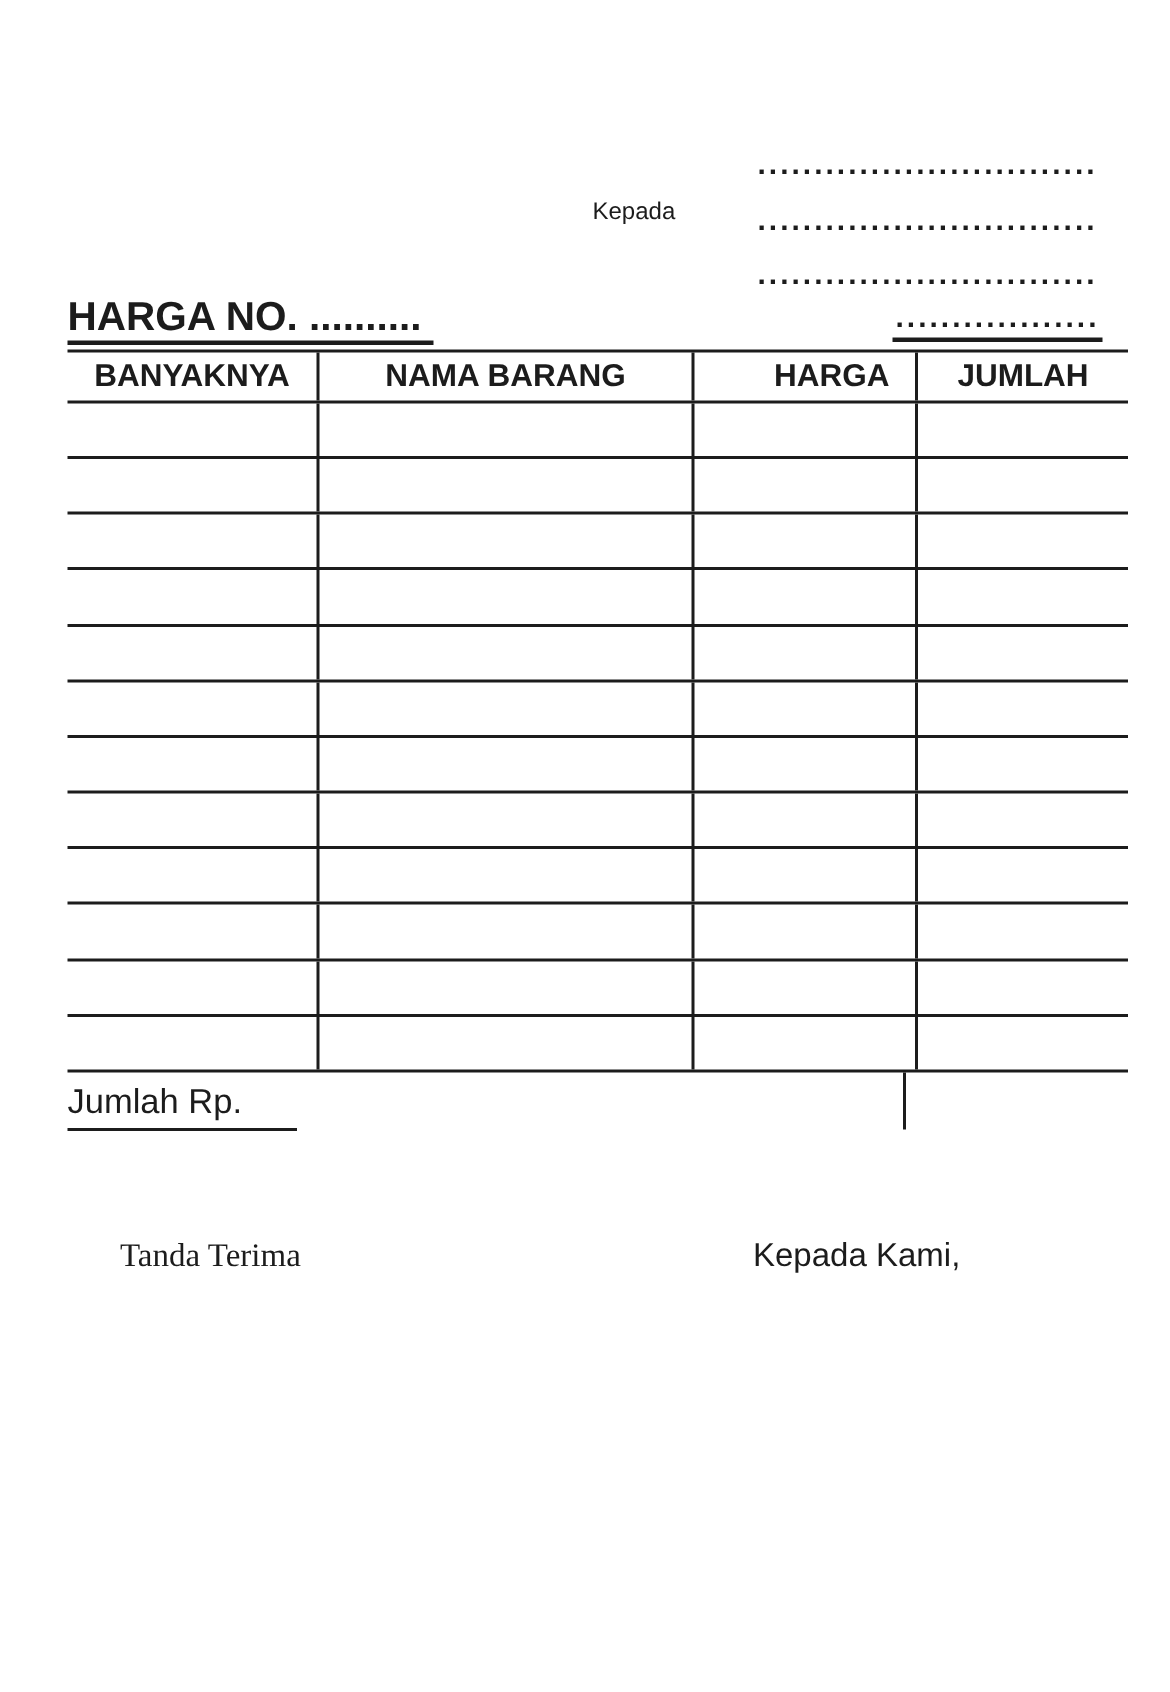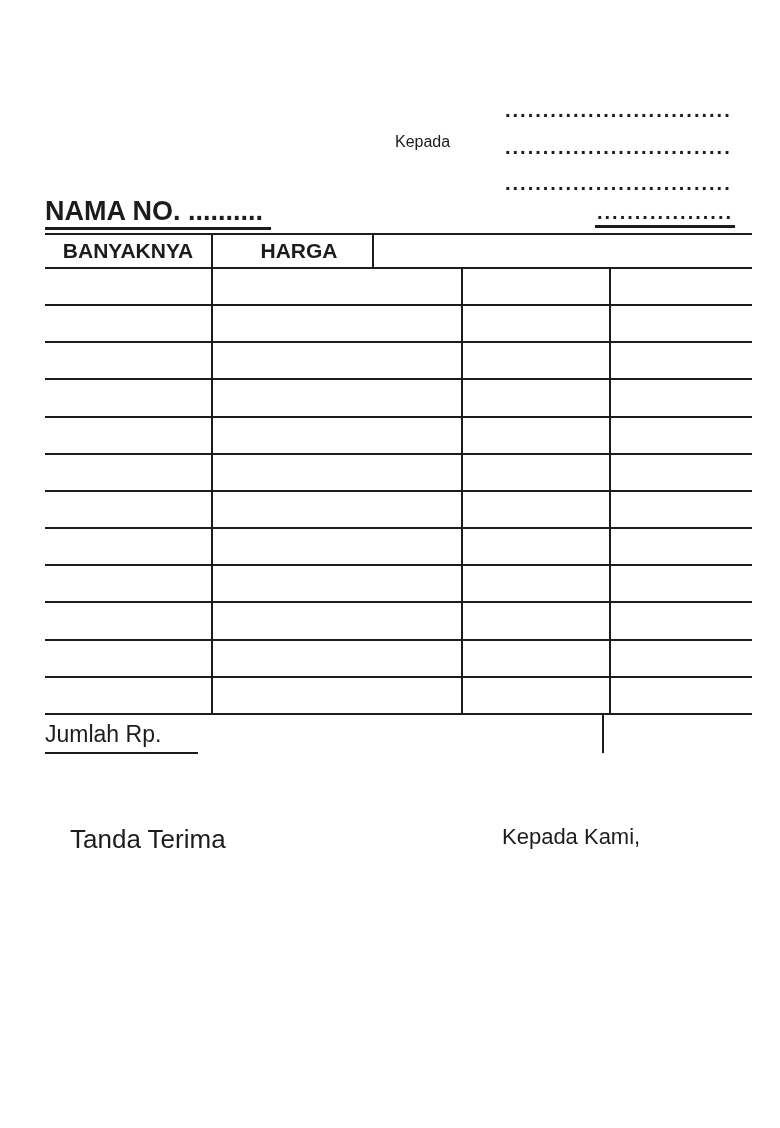--- a/index.html
+++ b/index.html
@@ -58,34 +58,33 @@
     position:absolute;
     left:45px; top:233px;
     width:707px;
     border-top:2px solid #1c1c1c;
   }
   .thead{
     display:flex;
     height:34px;
     box-sizing:border-box;
     border-bottom:2px solid #1c1c1c;
-    gap:13px;
   }
   .hcell{
     display:flex;
     align-items:center;
     justify-content:center;
     font-weight:bold;
     font-size:21px;
     box-sizing:border-box;
   }
   .cell{box-sizing:border-box;}
   .c1{width:168px; border-right:2px solid #1c1c1c;}
   .c2{width:250px; border-right:2px solid #1c1c1c;}
-  .c3{width:148px; border-right:2px solid #1c1c1c;}
+  .c3{width:113px; border-right:2px solid #1c1c1c;margin-left:36px;}
   .c4{flex:1; border-right:none;}
   .trow{
     display:flex;
     height:37.17px;
     box-sizing:border-box;
     border-bottom:2px solid #1c1c1c;
   }
   
   .total-row{
     position:absolute;
@@ -108,50 +107,53 @@
   }
   
   .sig-line{
     position:absolute;
     left:45px; top:752px;
     width:153px;
     border-top:2px solid #1c1c1c;
   }
   .tanda-terima{
     position:absolute;
-    left:70px; top:824px;
-    font-size:26px;
+    left:80px; top:824px;
+    font-size:22px;
+    font-family:Liberation Serif, serif;
   }
   .hormat-kami{
     position:absolute;
     left:502px; top:824px;
     font-size:22px;
   }
 </style>
 </head>
 <body>
 
 <div class="page">
 
   <div class="kepada-label">Kepada</div>
 
   <div class="addr-dots">
     <div class="dot-line">..............................</div>
     <div class="dot-line">..............................</div>
     <div class="dot-line">..............................</div>
   </div>
 
-  <div class="nota-title">NAMA NO. ..........</div>
+  <div class="nota-title">HARGA NO. ..........</div>
 
   <div class="nota-date">..................</div>
 
   <div class="nota-table">
     <div class="thead">
       <div class="hcell c1">BANYAKNYA</div>
+      <div class="hcell c2">NAMA BARANG</div>
       <div class="hcell c3">HARGA</div>
+      <div class="hcell c4">JUMLAH</div>
     </div>
     <div>
         <div class="trow">
           <div class="cell c1"></div>
           <div class="cell c2"></div>
           <div class="cell c3"></div>
           <div class="cell c4"></div>
         </div>
         <div class="trow">
           <div class="cell c1"></div>

